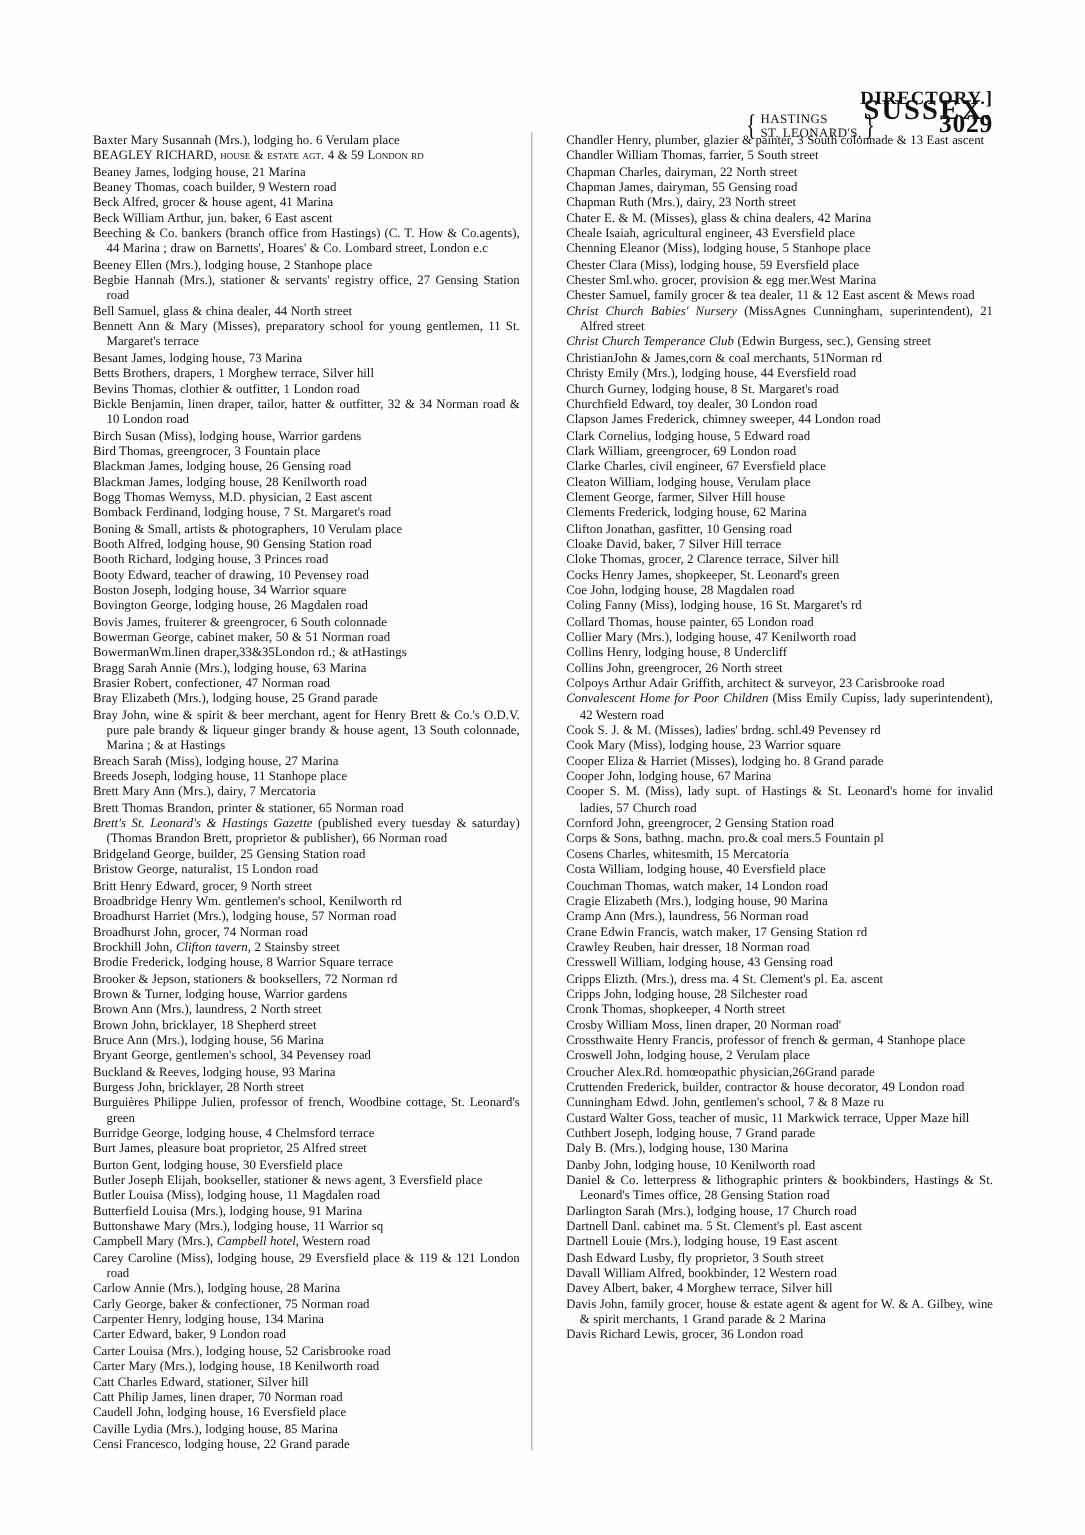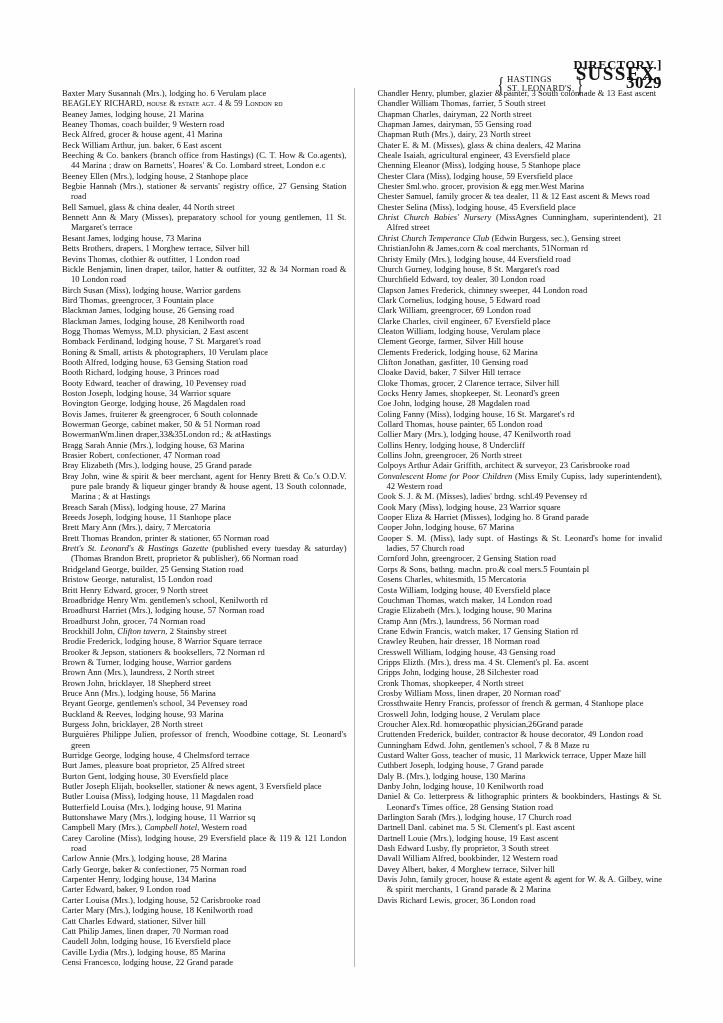--- a/index.html
+++ b/index.html
@@ -154,21 +154,21 @@
         <p class="entry just">Betts Brothers, drapers, 1 Morghew terrace, Silver hill</p>
         <p class="entry just">Bevins Thomas, clothier &amp; outfitter, 1 London road</p>
         <p class="entry just">Bickle Benjamin, linen draper, tailor, hatter &amp; outfitter, 32 &amp; 34 Norman road &amp; 10 London road</p>
         <p class="entry just">Birch Susan (Miss), lodging house, Warrior gardens</p>
         <p class="entry just">Bird Thomas, greengrocer, 3 Fountain place</p>
         <p class="entry just">Blackman James, lodging house, 26 Gensing road</p>
         <p class="entry just">Blackman James, lodging house, 28 Kenilworth road</p>
         <p class="entry just">Bogg Thomas Wemyss, M.D. physician, 2 East ascent</p>
         <p class="entry just">Bomback Ferdinand, lodging house, 7 St. Margaret's road</p>
         <p class="entry just">Boning &amp; Small, artists &amp; photographers, 10 Verulam place</p>
-        <p class="entry just">Booth Alfred, lodging house, 63 Gensing Station road</p>
+        <p class="entry just">Booth Alfred, lodging house, 90 Gensing Station road</p>
         <p class="entry just">Booth Richard, lodging house, 3 Princes road</p>
         <p class="entry just">Booty Edward, teacher of drawing, 10 Pevensey road</p>
         <p class="entry just">Boston Joseph, lodging house, 34 Warrior square</p>
         <p class="entry just">Bovington George, lodging house, 26 Magdalen road</p>
         <p class="entry just">Bovis James, fruiterer &amp; greengrocer, 6 South colonnade</p>
         <p class="entry just">Bowerman George, cabinet maker, 50 &amp; 51 Norman road</p>
         <p class="entry just">BowermanWm.linen draper,33&amp;35London rd.; &amp; atHastings</p>
         <p class="entry just">Bragg Sarah Annie (Mrs.), lodging house, 63 Marina</p>
         <p class="entry just">Brasier Robert, confectioner, 47 Norman road</p>
         <p class="entry just">Bray Elizabeth (Mrs.), lodging house, 25 Grand parade</p>
@@ -221,21 +221,20 @@
         <p class="entry just">Chandler William Thomas, farrier, 5 South street</p>
         <p class="entry just">Chapman Charles, dairyman, 22 North street</p>
         <p class="entry just">Chapman James, dairyman, 55 Gensing road</p>
         <p class="entry just">Chapman Ruth (Mrs.), dairy, 23 North street</p>
         <p class="entry just">Chater E. &amp; M. (Misses), glass &amp; china dealers, 42 Marina</p>
         <p class="entry just">Cheale Isaiah, agricultural engineer, 43 Eversfield place</p>
         <p class="entry just">Chenning Eleanor (Miss), lodging house, 5 Stanhope place</p>
         <p class="entry just">Chester Clara (Miss), lodging house, 59 Eversfield place</p>
         <p class="entry just">Chester Sml.who. grocer, provision &amp; egg mer.West Marina</p>
         <p class="entry just">Chester Samuel, family grocer &amp; tea dealer, 11 &amp; 12 East ascent &amp; Mews road</p>
-        <p class="entry just">Chester Selina (Miss), lodging house, 45 Eversfield place</p>
         <p class="entry just"><i>Christ Church Babies' Nursery</i> (MissAgnes Cunningham, superintendent), 21 Alfred street</p>
         <p class="entry just"><i>Christ Church Temperance Club</i> (Edwin Burgess, sec.), Gensing street</p>
         <p class="entry just">ChristianJohn &amp; James,corn &amp; coal merchants, 51Norman rd</p>
         <p class="entry just">Christy Emily (Mrs.), lodging house, 44 Eversfield road</p>
         <p class="entry just">Church Gurney, lodging house, 8 St. Margaret's road</p>
         <p class="entry just">Churchfield Edward, toy dealer, 30 London road</p>
         <p class="entry just">Clapson James Frederick, chimney sweeper, 44 London road</p>
         <p class="entry just">Clark Cornelius, lodging house, 5 Edward road</p>
         <p class="entry just">Clark William, greengrocer, 69 London road</p>
         <p class="entry just">Clarke Charles, civil engineer, 67 Eversfield place</p>

